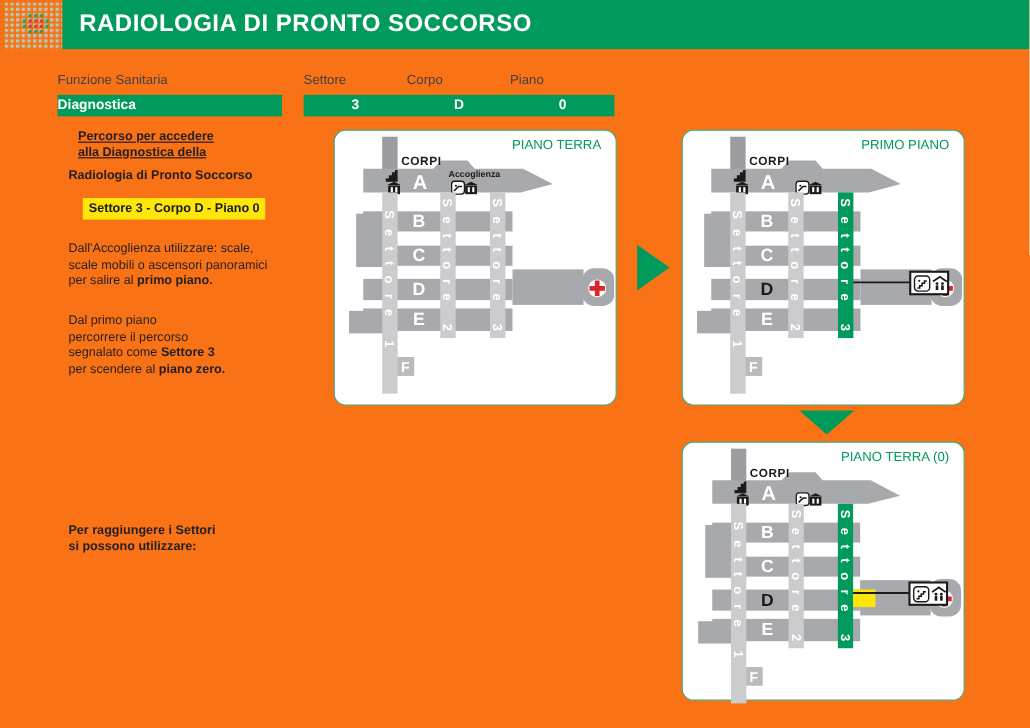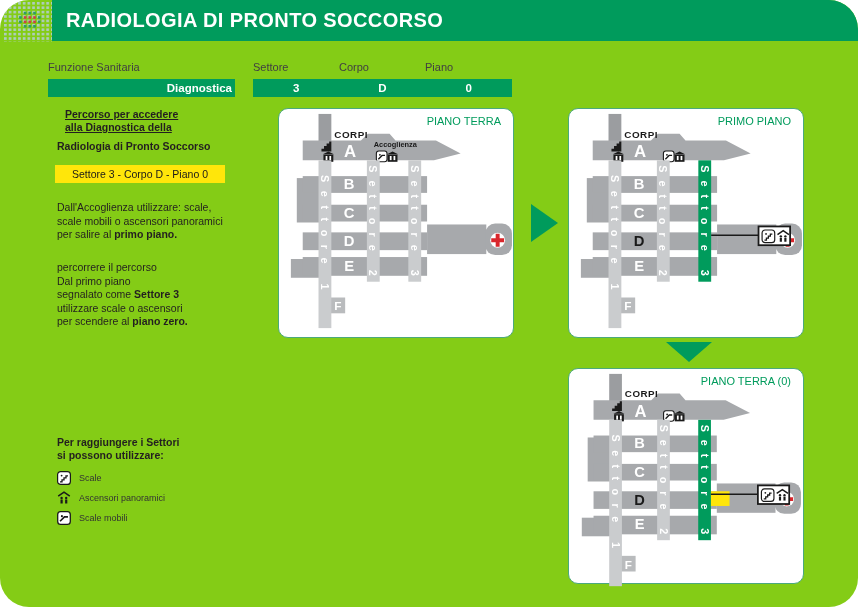--- a/index.html
+++ b/index.html
@@ -1,36 +1,36 @@
 <!DOCTYPE html>
 <html><head>
 <meta charset="utf-8">
 <style>
   html,body{margin:0;padding:0;background:#fff;}
-  .page{position:relative;width:858px;height:607px;background:#84cc16;overflow:hidden;
-        font-family:"Liberation Sans",sans-serif;color:#231f20;border-radius:29px;}
+  .page{position:relative;width:858px;height:607px;background:#f97316;overflow:hidden;
+        font-family:"Liberation Sans",sans-serif;color:#231f20;}
 
   
   .header-bar{position:absolute;left:52px;top:0;width:806px;height:41px;background:#009B5C;}
   .header-title{line-height:41px;padding-left:14px;color:#fff;font-size:20px;font-weight:bold;letter-spacing:.4px;white-space:nowrap;}
   .logo{position:absolute;left:4px;top:2px;}
 
   
   .meta-label{position:absolute;top:61px;font-size:11px;color:#414042;}
   .green-bar{position:absolute;top:79px;height:18px;background:#009B5C;color:#fff;font-weight:bold;
              font-size:11.5px;line-height:18px;box-sizing:border-box;}
-  .bar-funzione{left:48px;width:187px;text-align:right;padding-right:3px;}
+  .bar-funzione{left:48px;width:187px;text-align:left;padding-right:3px;}
   .bar-scp{left:253px;width:259px;display:flex;}
   .bar-scp span{flex:1;text-align:center;}
 
   
   .abs{position:absolute;}
   .intro{font-weight:bold;font-size:10.5px;line-height:13px;white-space:nowrap;}
-  .route-highlight{display:inline-block;background:#FFE60A;color:#1a1a1a;font-weight:normal;
-                   font-size:10.5px;padding:3px 17px;white-space:nowrap;}
+  .route-highlight{display:inline-block;background:#FFE60A;color:#1a1a1a;font-weight:bold;
+                   font-size:10.5px;padding:3px 5px;white-space:nowrap;margin-left:14px;}
   .para{font-size:10.5px;line-height:13.5px;}
   .para b{font-weight:bold;}
   .legend-head{font-weight:bold;font-size:10.5px;line-height:13px;white-space:nowrap;}
   .legend-row{display:flex;align-items:center;margin-bottom:6px;height:14px;}
   .legend-row svg{flex:0 0 auto;margin-right:8px;}
   .legend-label{font-size:9px;color:#333;white-space:nowrap;}
 
   
   .panel{position:absolute;background:#fff;border:1.5px solid #4BA97C;border-radius:10px;box-sizing:border-box;}
   .panel-title{position:absolute;top:6px;right:12px;color:#009B5C;font-weight:normal;font-size:11px;white-space:nowrap;z-index:2;}
@@ -146,52 +146,31 @@
 
   <div class="abs" style="left:55px;top:164px;">
     <span class="route-highlight">Settore 3 - Corpo D - Piano 0</span>
   </div>
 
   <div class="abs para" style="left:57px;top:201px;width:172px;">
     <span>Dall'Accoglienza utilizzare: scale, scale mobili o ascensori panoramici per salire al </span><b>primo piano</b><b>.</b>
   </div>
 
   <div class="abs para" style="left:57px;top:261px;width:182px;">
+    <div>Dal primo piano</div>
     <div>percorrere il percorso</div>
-    <div>Dal primo piano</div>
     <div><span>segnalato come </span><b>Settore 3</b></div>
-    <div>utilizzare scale o ascensori</div>
     <div><span>per scendere al </span><b>piano zero</b><b>.</b></div>
   </div>
 
   <div class="abs legend-head" style="left:57px;top:436px;">
     <div>Per raggiungere i Settori</div>
     <div>si possono utilizzare:</div>
   </div>
 
-  <div class="abs" style="left:57px;top:471px;">
-    <div class="legend-row">
-      <svg width="14" height="14" viewBox="0 0 14 14">
-          <use href="#i-stairs-box"></use>
-        </svg>
-      <span class="legend-label">Scale</span>
-    </div>
-    <div class="legend-row">
-      <svg width="14" height="14" viewBox="0 0 14 14">
-          <use href="#i-lift-people"></use>
-        </svg>
-      <span class="legend-label">Ascensori panoramici</span>
-    </div>
-    <div class="legend-row">
-      <svg width="14" height="14" viewBox="0 0 12 12">
-          <use href="#i-esc-mini"></use>
-        </svg>
-      <span class="legend-label">Scale mobili</span>
-    </div>
-  </div>
 
   <div class="panel" style="left:278px;top:108px;width:236px;height:230px;">
     <div class="panel-title">PIANO TERRA</div>
     <svg class="map" width="233" height="227" viewBox="0 0 236 230">
       <rect class="dark" x="40" y="5" width="13" height="29"></rect>
       <path class="band" d="M24,32 L83,32 90,25 112,25 118,32 159,32 184,45 157,52 24,52 Z"></path>
       <text class="corpi-label" x="56" y="29">CORPI</text>
       <use href="#i-stairs-mini" x="42" y="32" width="9" height="9"></use>
       <use href="#i-lift-mini" x="44" y="43" width="10" height="8"></use>
       <text class="corpo-letter big" x="72" y="49">A</text>

